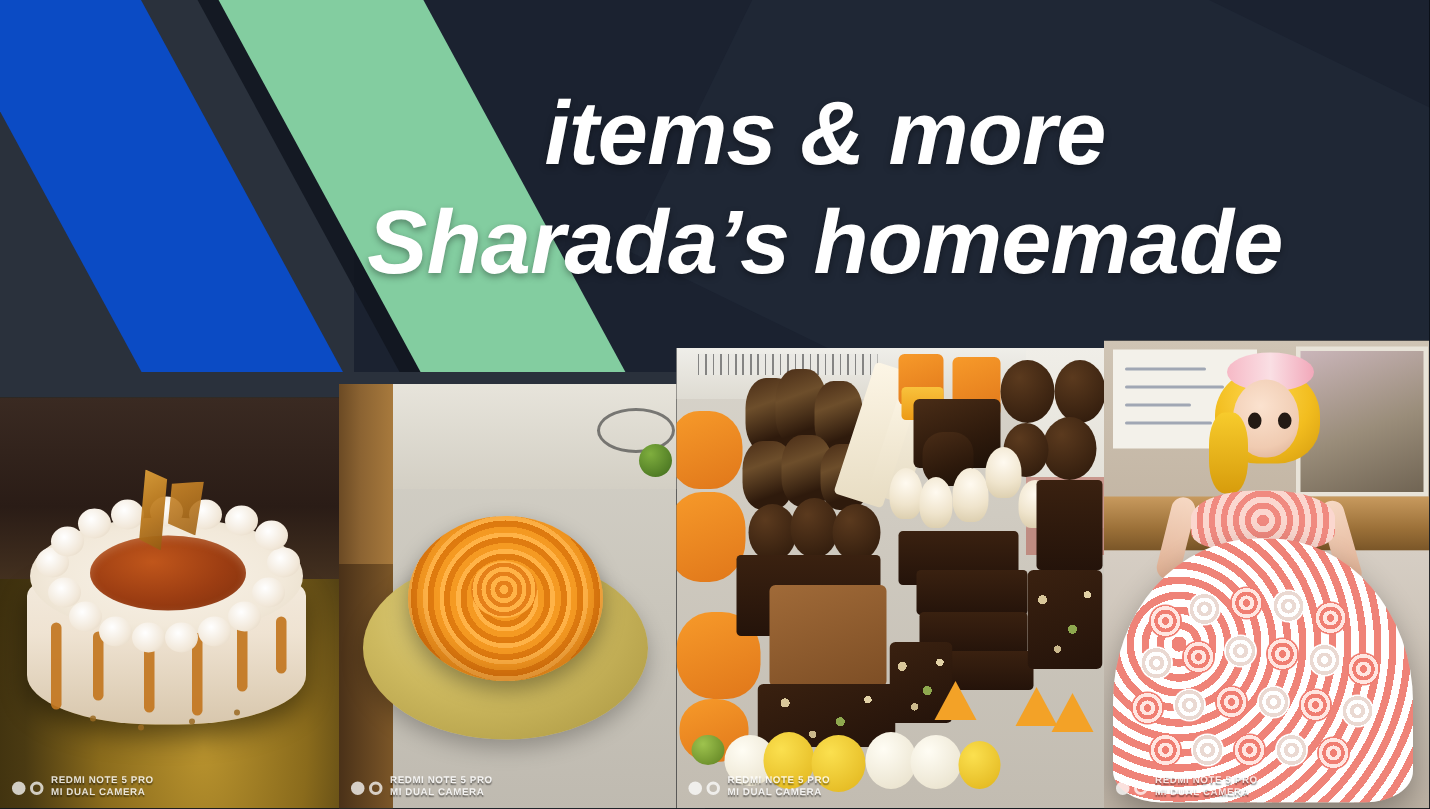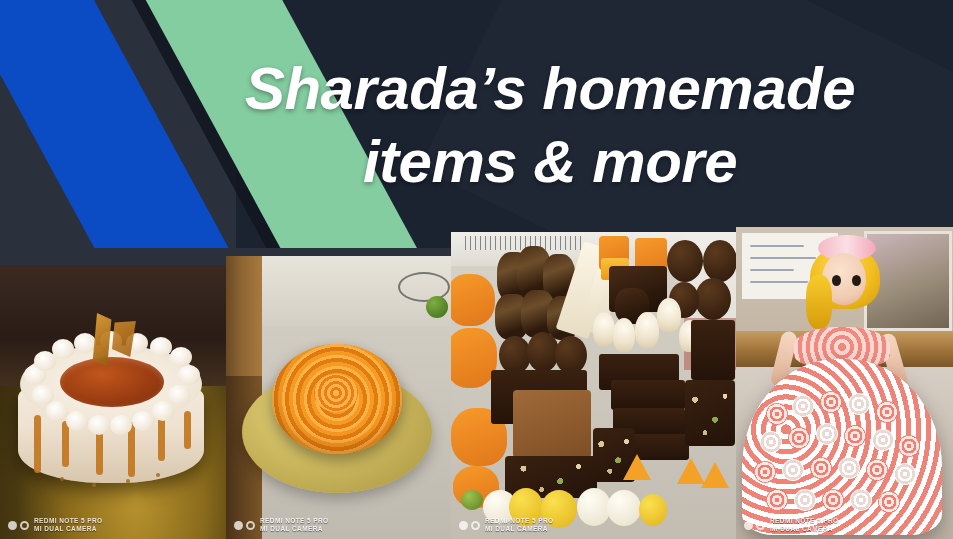--- a/index.html
+++ b/index.html
@@ -254,22 +254,22 @@
   <div class="navy-over"></div>
   <div class="corner-dark"></div>
   <div class="navy-diag-soft"></div>
 
   <div class="stripe stripe-blue"></div>
   <div class="stripe-shadow"></div>
   <div class="stripe stripe-green"></div>
   <div class="bottomleft-dark"></div>
 
   <div class="title">
+    <div>items &amp; more</div>
     <div>Sharada’s homemade</div>
-    <div>items &amp; more</div>
   </div>
 
   <div class="photos">
 
     <div class="photo" id="photo-1">
       <div class="ph-inner">
         <div class="p1-bg"></div>
         <div class="p1-dark"></div>
         <div class="p1-cakebody"></div>
         <div class="p1-drip" style="left:34px;top:150px;height:58px;"></div>

